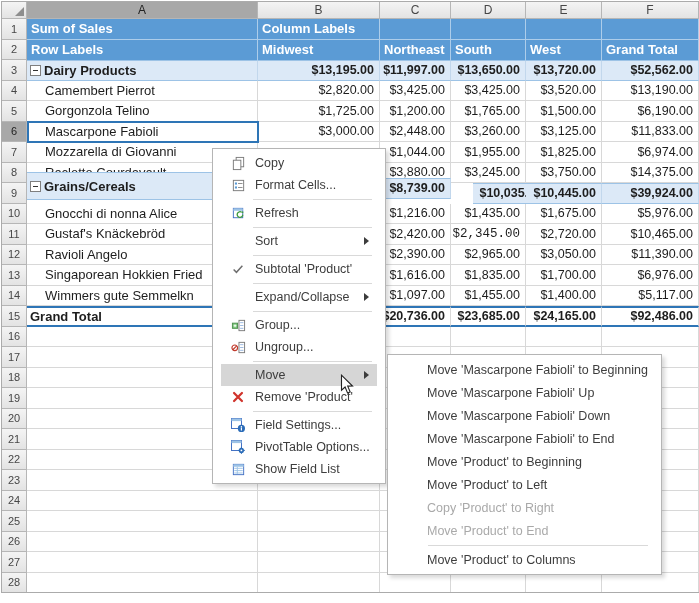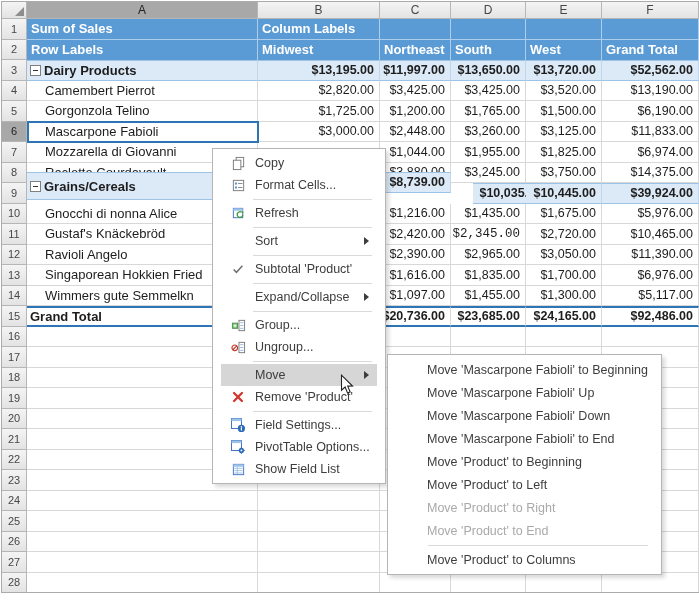--- a/index.html
+++ b/index.html
@@ -149,21 +149,21 @@
       <div class="abs c num" style="left: 258px; top: 162.5px; width: 122px; height: 20.5px;"></div>
       <div class="abs c num" style="left: 380px; top: 162.5px; width: 71px; height: 20.5px;">$3,880.00</div>
       <div class="abs c num" style="left: 451px; top: 162.5px; width: 75px; height: 20.5px;">$3,245.00</div>
       <div class="abs c num" style="left: 526px; top: 162.5px; width: 76px; height: 20.5px;">$3,750.00</div>
       <div class="abs c num" style="left: 602px; top: 162.5px; width: 97px; height: 20.5px;">$14,375.00</div>
       <div class="abs c sub b grpA" style="left: 27px; top: 172px; width: 231px; height: 28px;">
         <div class="expbox"></div>
         <span>Grains/Cereals</span>
       </div>
       <div class="abs c sub b num" style="left: 258px; top: 183px; width: 122px; height: 20.5px;"></div>
-      <div class="abs c sub b num" style="left: 380px; top: 172px; width: 71px; height: 20.5px;">$8,739.00</div>
+      <div class="abs c sub b num" style="left: 380px; top: 178px; width: 71px; height: 20.5px;">$8,739.00</div>
       <div class="abs c sub b num" style="left: 473px; top: 183px; width: 75px; height: 20.5px;">$10,035.00</div>
       <div class="abs c sub b num" style="left: 526px; top: 183px; width: 76px; height: 20.5px;">$10,445.00</div>
       <div class="abs c sub b num" style="left: 602px; top: 183px; width: 97px; height: 20.5px;">$39,924.00</div>
       <div class="abs c lblA" style="left: 27px; top: 203.5px; width: 231px; height: 20.5px;">
         <span>Gnocchi di nonna Alice</span>
       </div>
       <div class="abs c num" style="left: 258px; top: 203.5px; width: 122px; height: 20.5px;"></div>
       <div class="abs c num" style="left: 380px; top: 203.5px; width: 71px; height: 20.5px;">$1,216.00</div>
       <div class="abs c num" style="left: 451px; top: 203.5px; width: 75px; height: 20.5px;">$1,435.00</div>
       <div class="abs c num" style="left: 526px; top: 203.5px; width: 76px; height: 20.5px;">$1,675.00</div>
@@ -191,21 +191,21 @@
       <div class="abs c num" style="left: 380px; top: 265px; width: 71px; height: 20.5px;">$1,616.00</div>
       <div class="abs c num" style="left: 451px; top: 265px; width: 75px; height: 20.5px;">$1,835.00</div>
       <div class="abs c num" style="left: 526px; top: 265px; width: 76px; height: 20.5px;">$1,700.00</div>
       <div class="abs c num" style="left: 602px; top: 265px; width: 97px; height: 20.5px;">$6,976.00</div>
       <div class="abs c lblA" style="left: 27px; top: 285.5px; width: 231px; height: 20.5px;">
         <span>Wimmers gute Semmelkn</span>
       </div>
       <div class="abs c num" style="left: 258px; top: 285.5px; width: 122px; height: 20.5px;"></div>
       <div class="abs c num" style="left: 380px; top: 285.5px; width: 71px; height: 20.5px;">$1,097.00</div>
       <div class="abs c num" style="left: 451px; top: 285.5px; width: 75px; height: 20.5px;">$1,455.00</div>
-      <div class="abs c num" style="left: 526px; top: 285.5px; width: 76px; height: 20.5px;">$1,300.00</div>
+      <div class="abs c num" style="left: 526px; top: 285.5px; width: 76px; height: 20.5px;">$1,400.00</div>
       <div class="abs c num" style="left: 602px; top: 285.5px; width: 97px; height: 20.5px;">$5,117.00</div>
       <div class="abs c grand b gtA" style="left: 27px; top: 306px; width: 231px; height: 20.5px;">
         <span>Grand Total</span>
       </div>
       <div class="abs c grand b num" style="left: 258px; top: 306px; width: 122px; height: 20.5px;"></div>
       <div class="abs c grand b num" style="left: 380px; top: 306px; width: 71px; height: 20.5px;">$20,736.00</div>
       <div class="abs c grand b num" style="left: 451px; top: 306px; width: 75px; height: 20.5px;">$23,685.00</div>
       <div class="abs c grand b num" style="left: 526px; top: 306px; width: 76px; height: 20.5px;">$24,165.00</div>
       <div class="abs c grand b num" style="left: 602px; top: 306px; width: 97px; height: 20.5px;">$92,486.00</div>
       <div class="abs c" style="left: 27px; top: 326.5px; width: 231px; height: 20.5px;"></div>
@@ -450,21 +450,21 @@
       <div class="mi smi">
         <div class="ic"></div>
         <span class="lbl">Move 'Product' to Beginning</span>
       </div>
       <div class="mi smi">
         <div class="ic"></div>
         <span class="lbl">Move 'Product' to Left</span>
       </div>
       <div class="mi smi disabled">
         <div class="ic"></div>
-        <span class="lbl">Move 'Product' to Right</span>
+        <span class="lbl">Copy 'Product' to Right</span>
       </div>
       <div class="mi smi disabled">
         <div class="ic"></div>
         <span class="lbl">Move 'Product' to End</span>
       </div>
       <div class="sep"></div>
       <div class="mi smi">
         <div class="ic"></div>
         <span class="lbl">Move 'Product' to Columns</span>
       </div>

